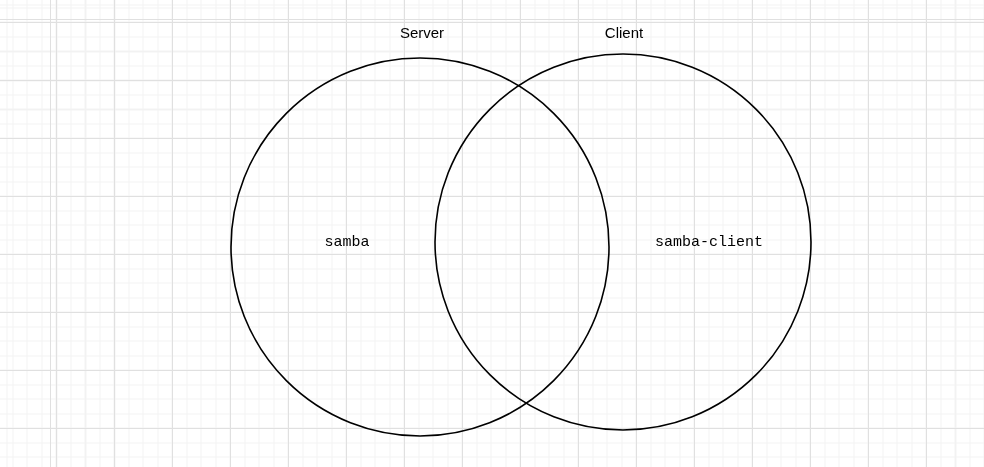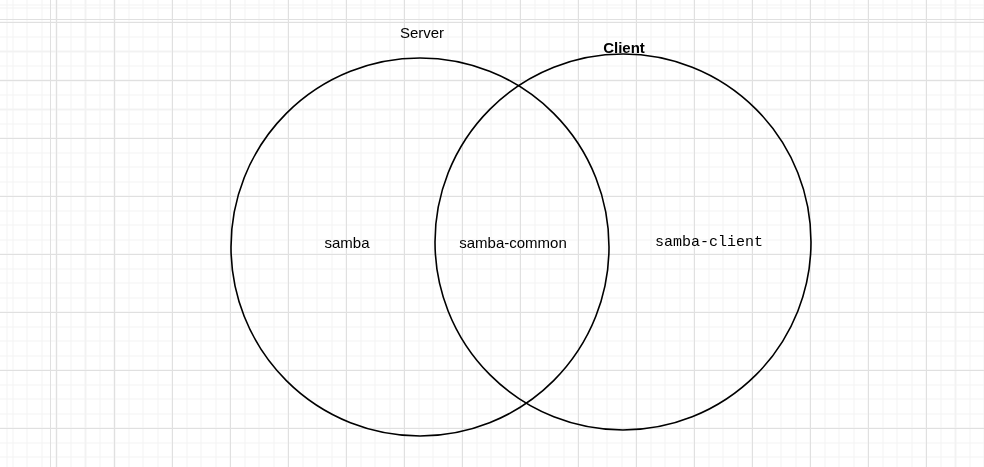--- a/index.html
+++ b/index.html
@@ -40,38 +40,37 @@
   }
   .label {
     position: absolute;
     transform: translate(-50%, -50%);
     font-size: 15px;
     color: #000000;
     white-space: nowrap;
     line-height: 1.2;
   }
   .set-title-server   { left: 422px; top: 33px; }
-  .set-title-client   { left: 624px; top: 48px; font-weight: bold; }
-  .region-left        { left: 347px; top: 243px; }
+  .set-title-client   { left: 624px; top: 33px; }
+  .region-left        { left: 347px; top: 243px; font-family: Liberation Mono, monospace; }
   .region-intersect   { left: 513px; top: 243px; }
   .region-right       { left: 709px; top: 243px; font-family: Liberation Mono, monospace; }
 </style>
 </head>
 <body>
 
 <div class="canvas">
 
   <svg class="venn-svg" viewBox="0 0 984 467" xmlns="http://www.w3.org/2000/svg">
     <circle cx="420" cy="247" r="189"></circle>
     <circle cx="623" cy="242" r="188"></circle>
   </svg>
 
   <div class="label set-title-server">Server</div>
 
   <div class="label set-title-client">Client</div>
 
   <div class="label region-left">samba</div>
 
-  <div class="label region-intersect">samba-common</div>
 
   <div class="label region-right">samba-client</div>
 
 </div>
 
 </body></html>

